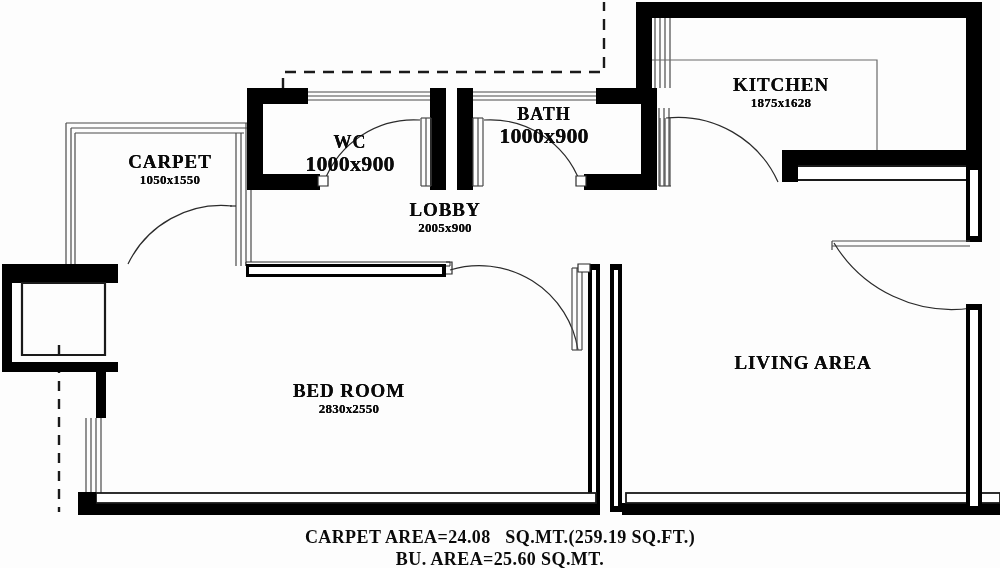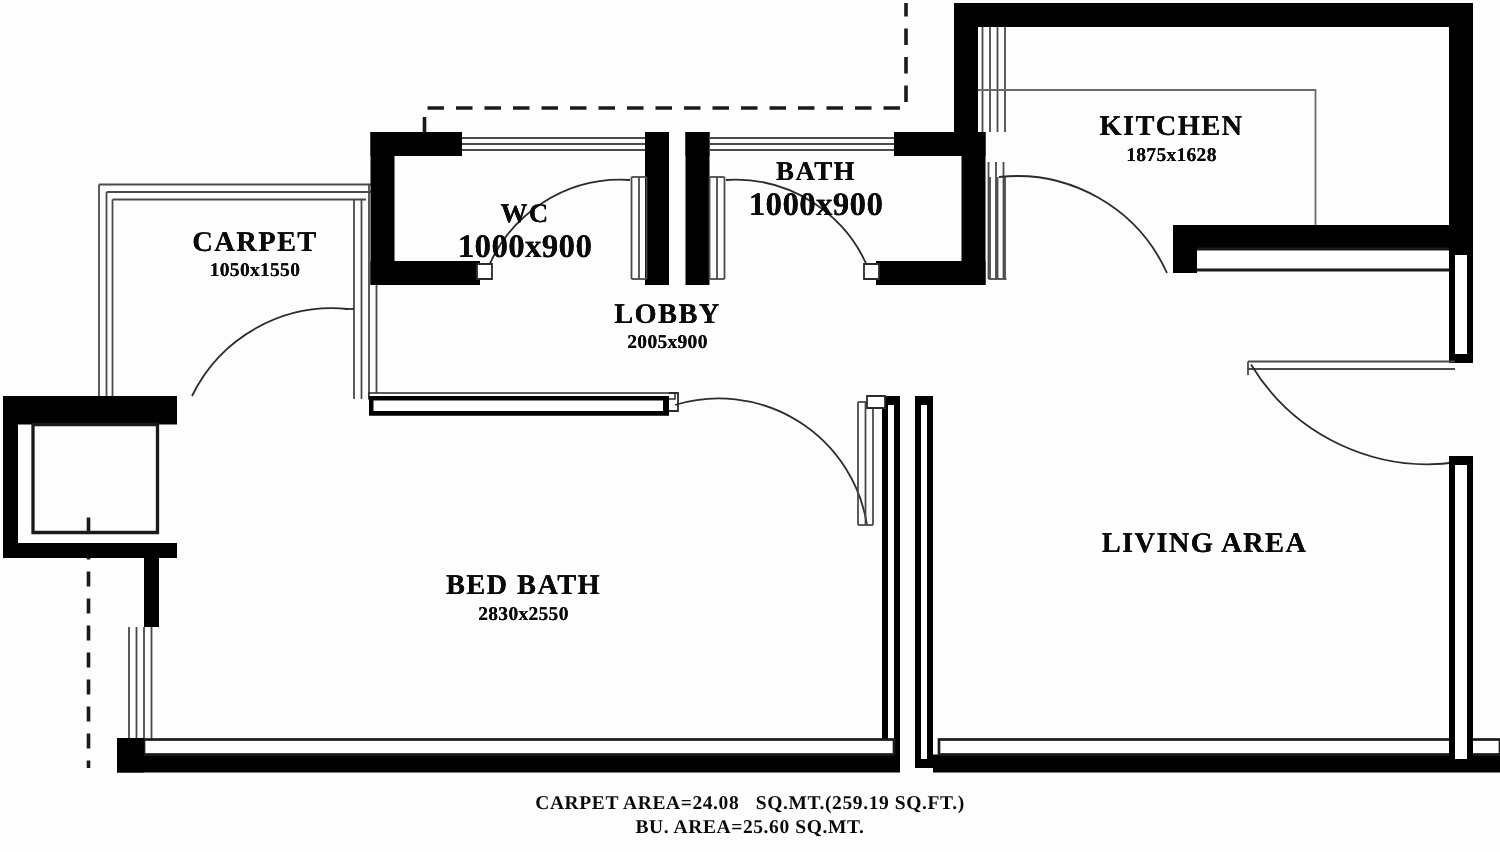--- a/index.html
+++ b/index.html
@@ -56,21 +56,21 @@
     left: 0;
     top: 527px;
     width: 1000px;
     text-align: center;
     color: #0a0a0a;
     font-family: "Liberation Serif", "DejaVu Serif", serif;
     font-weight: bold;
   }
   #footer-block .fl {
     display: block;
-    font-size: 13px;
+    font-size: 18px;
     line-height: 1.22;
     letter-spacing: 0.4px;
     white-space: pre;
   }
 </style>
 </head>
 <body>
 
 <div id="plan-root">
 
@@ -312,21 +312,21 @@
     <span class="rl-name">KITCHEN</span>
     <span class="rl-dim">1875x1628</span>
   </div>
 
   <div class="room-label" style="left:380px; top:200px; width:130px;">
     <span class="rl-name">LOBBY</span>
     <span class="rl-dim">2005x900</span>
   </div>
 
   <div class="room-label" style="left:268px; top:381px; width:162px;">
-    <span class="rl-name">BED BATH</span>
+    <span class="rl-name">BED ROOM</span>
     <span class="rl-dim">2830x2550</span>
   </div>
 
   <div class="room-label" style="left:700px; top:353px; width:206px;">
     <span class="rl-name">LIVING AREA</span>
   </div>
 
   <div id="footer-block">
     <span class="fl">CARPET AREA=24.08   SQ.MT.(259.19 SQ.FT.)</span>
     <span class="fl">BU. AREA=25.60 SQ.MT.</span>

